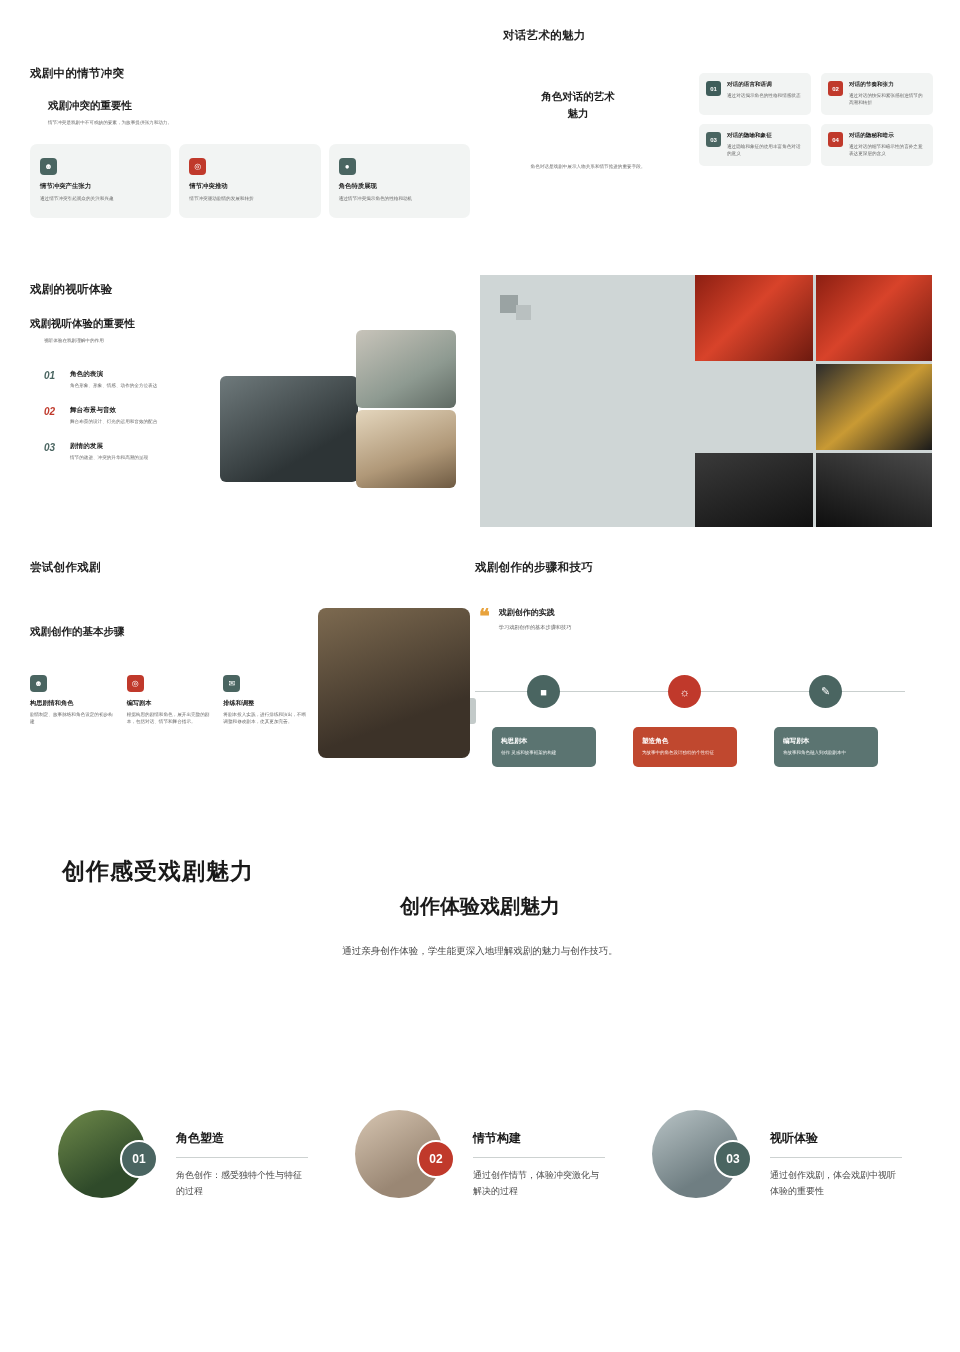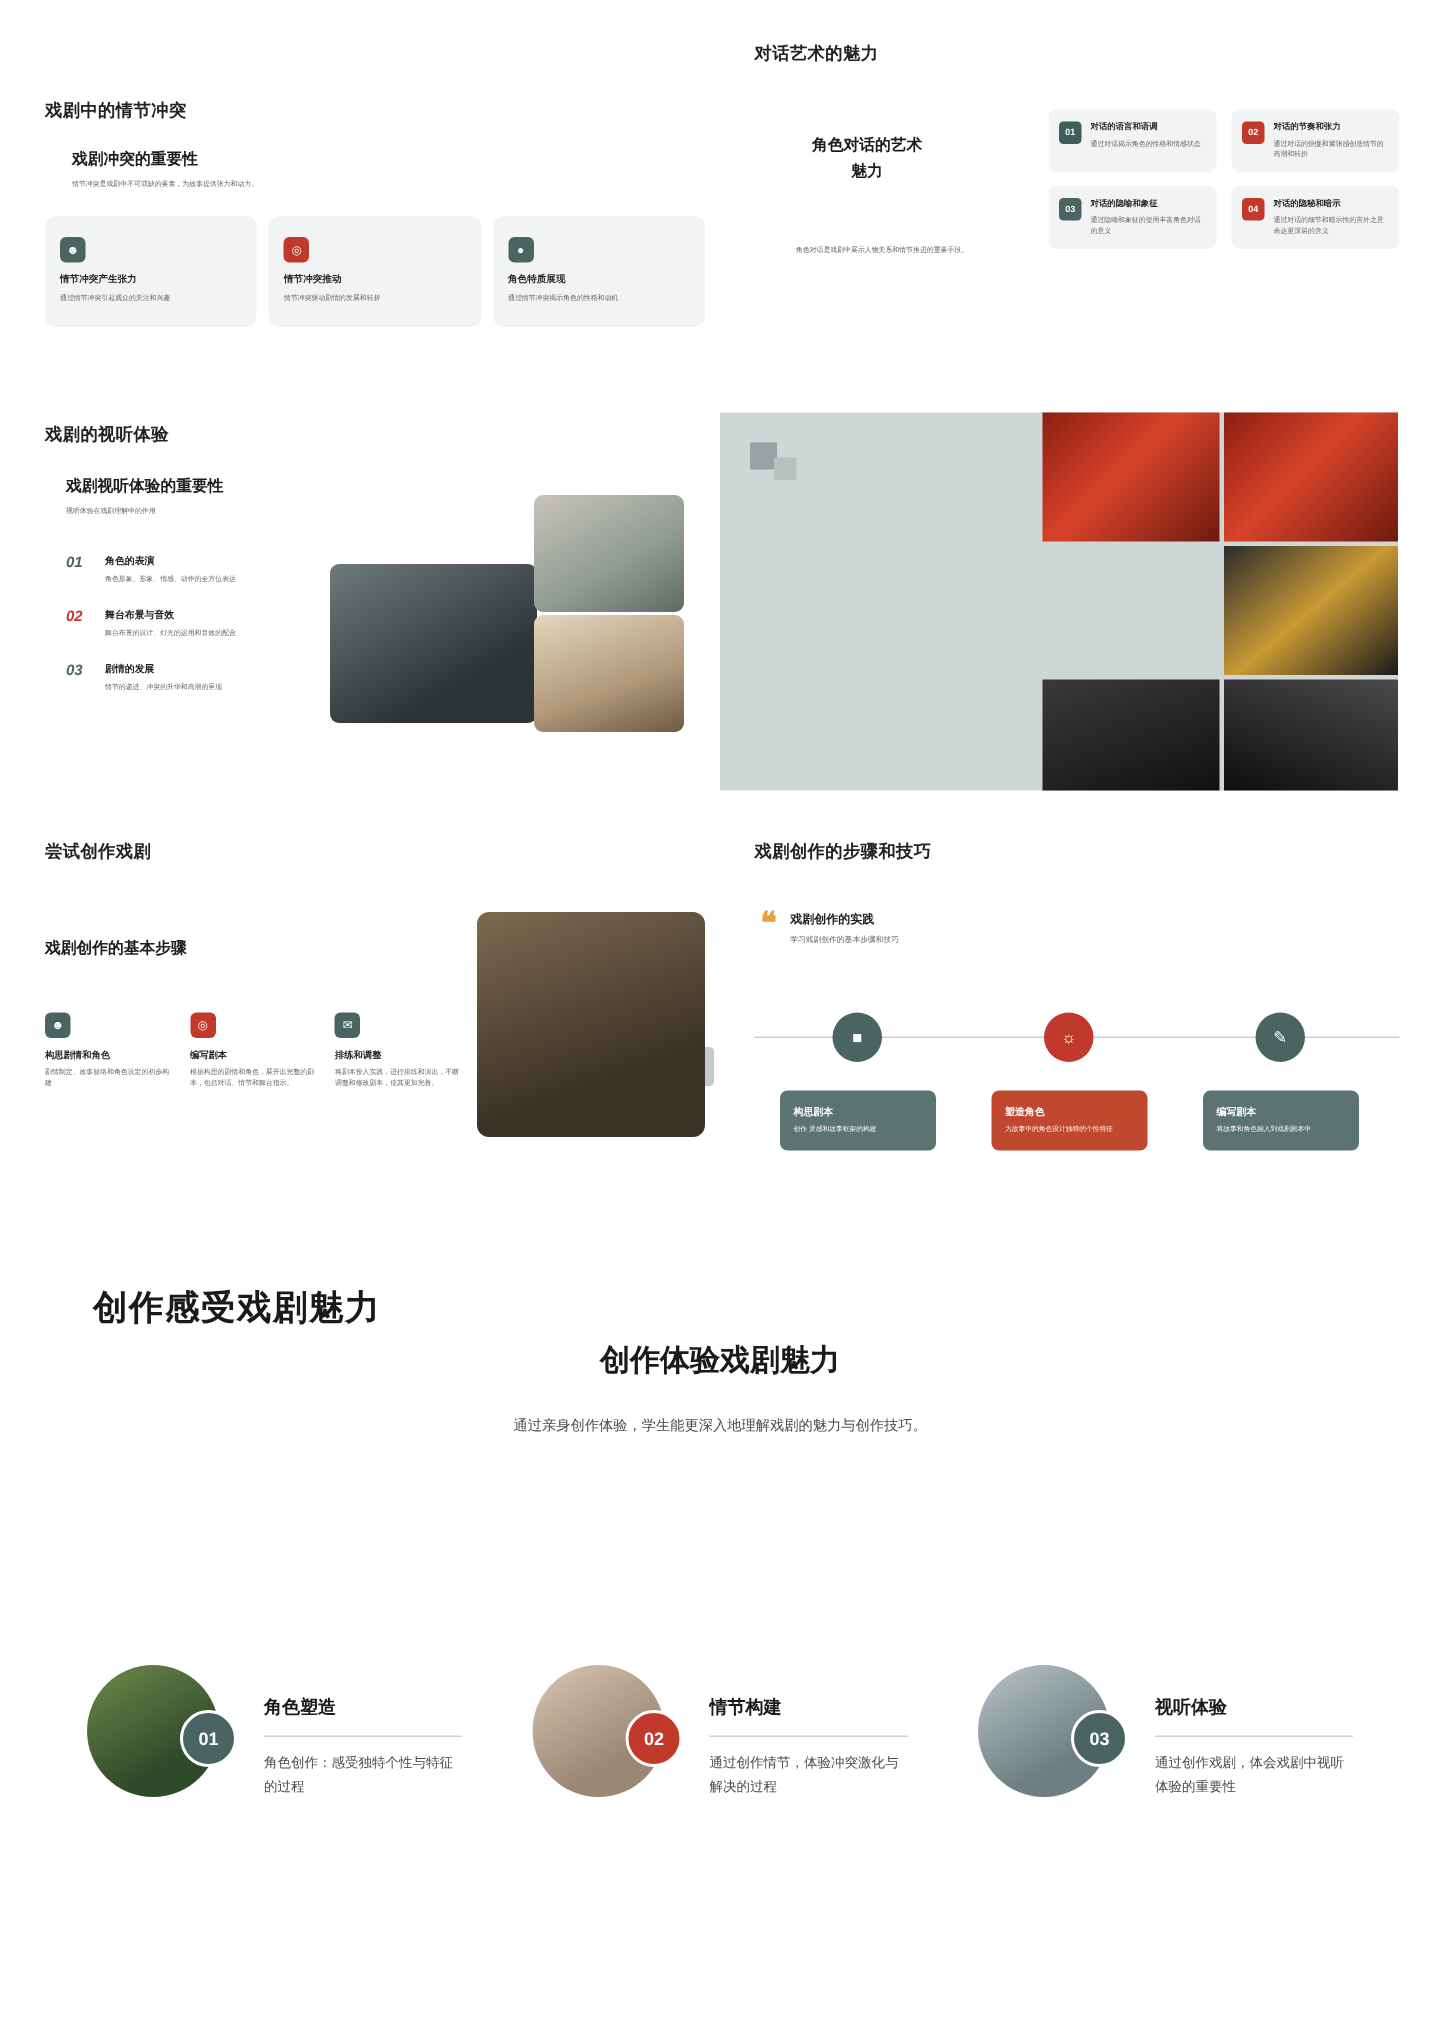--- a/index.html
+++ b/index.html
@@ -43,21 +43,21 @@
   #s2 .qb { background: #f2f4f3; border-radius: 5px; padding: 8px 8px 9px 28px; position: relative; min-height: 40px; }
   #s2 .num {
     position: absolute; left: 7px; top: 8px; width: 15px; height: 15px;
     border-radius: 3px; color: #fff; font-size: 6px; font-weight: bold;
     display: flex; align-items: center; justify-content: center;
   }
   #s2 .q-t { font-size: 5.6px; font-weight: bold; color: #1f1f1f; margin-bottom: 3px; }
 
   
   #s3 { left: 30px; top: 282px; width: 440px; }
-  #s3 .sub { margin-left: 14px; margin-top: 20px; }
+  #s3 .sub { margin-left: 0; margin-top: 20px; }
   #s3 .sub-desc { margin: 6px 0 0 14px; }
   #s3 .list { margin-left: 14px; margin-top: 26px; width: 210px; }
   #s3 .row { display: flex; gap: 8px; margin-bottom: 17px; }
   #s3 .idx { font-size: 10px; font-style: italic; font-weight: bold; width: 18px; }
   #s3 .r-t { font-size: 6.6px; font-weight: bold; color: #1f1f1f; margin-bottom: 3px; }
   #s3 .photos { position: absolute; right: 0; top: 48px; width: 250px; height: 185px; }
   #s3 .ph { position: absolute; border-radius: 6px; overflow: hidden; }
 
   
   #s4 { left: 480px; top: 275px; width: 452px; height: 252px; }
@@ -75,21 +75,21 @@
   
   #s5 { left: 30px; top: 560px; width: 440px; }
   #s5 .sub { margin-top: 50px; }
   #s5 .cards { display: flex; gap: 10px; margin-top: 36px; width: 280px; }
   #s5 .ic { width: 17px; height: 17px; border-radius: 4px; display: flex; align-items: center; justify-content: center; color: #fff; font-size: 8px; margin-bottom: 7px; }
   #s5 .c-t { font-size: 6.2px; font-weight: bold; color: #1f1f1f; margin-bottom: 3px; }
   #s5 .book { position: absolute; right: 0; top: 48px; width: 152px; height: 150px; border-radius: 8px; overflow: hidden; }
   #s5 .shadow { position: absolute; right: -6px; top: 138px; width: 26px; height: 26px; background: #c3cac9; border-radius: 3px; z-index: -1; }
 
   
-  #s6 { left: 503px; top: 560px; width: 430px; }
+  #s6 { left: 475px; top: 560px; width: 430px; }
   #s6 .quote { display: flex; gap: 9px; margin-top: 32px; margin-left: 4px; }
   #s6 .qm { font-size: 20px; color: #e8a33d; line-height: .9; font-family: "Liberation Serif", serif; font-weight: bold; }
   #s6 .q-t { font-size: 8px; font-weight: bold; color: #1f1f1f; margin-bottom: 5px; }
   #s6 .timeline { position: relative; margin-top: 44px; height: 120px; }
   #s6 .tline { position: absolute; left: 0; right: 0; top: 16px; height: 1px; background: #c9cfce; }
   #s6 .node { position: absolute; top: 0; width: 33px; height: 33px; border-radius: 50%; display: flex; align-items: center; justify-content: center; color: #fff; font-size: 11px; }
   #s6 .tbox { position: absolute; top: 52px; width: 104px; border-radius: 5px; padding: 10px 9px; color: #fff; }
   #s6 .tb-t { font-size: 6.6px; font-weight: bold; margin-bottom: 4px; }
   #s6 .tb-d { font-size: 4.5px; line-height: 1.5; opacity: .92; }
 

